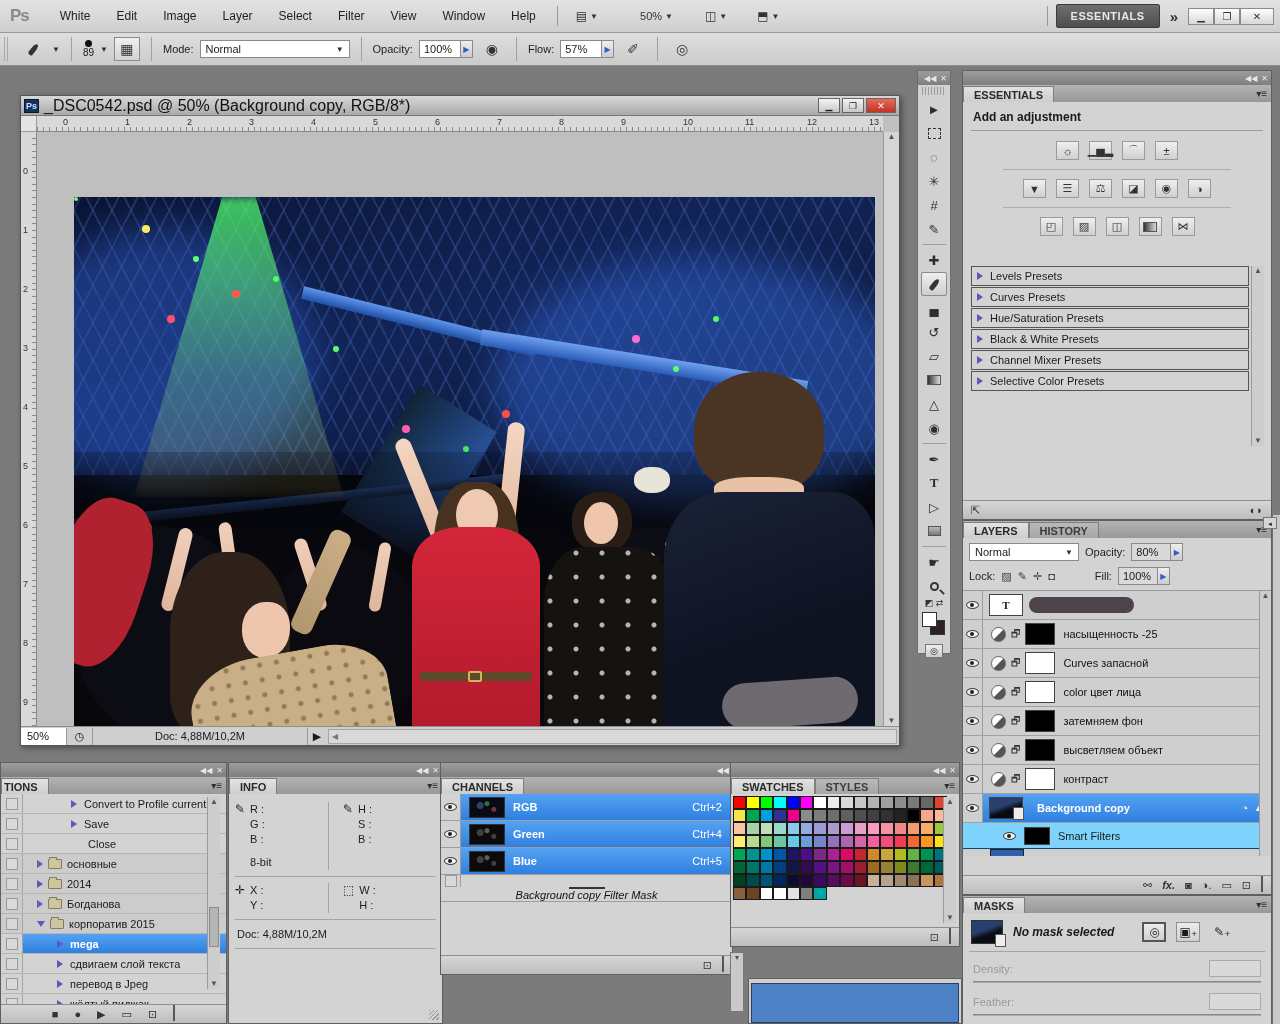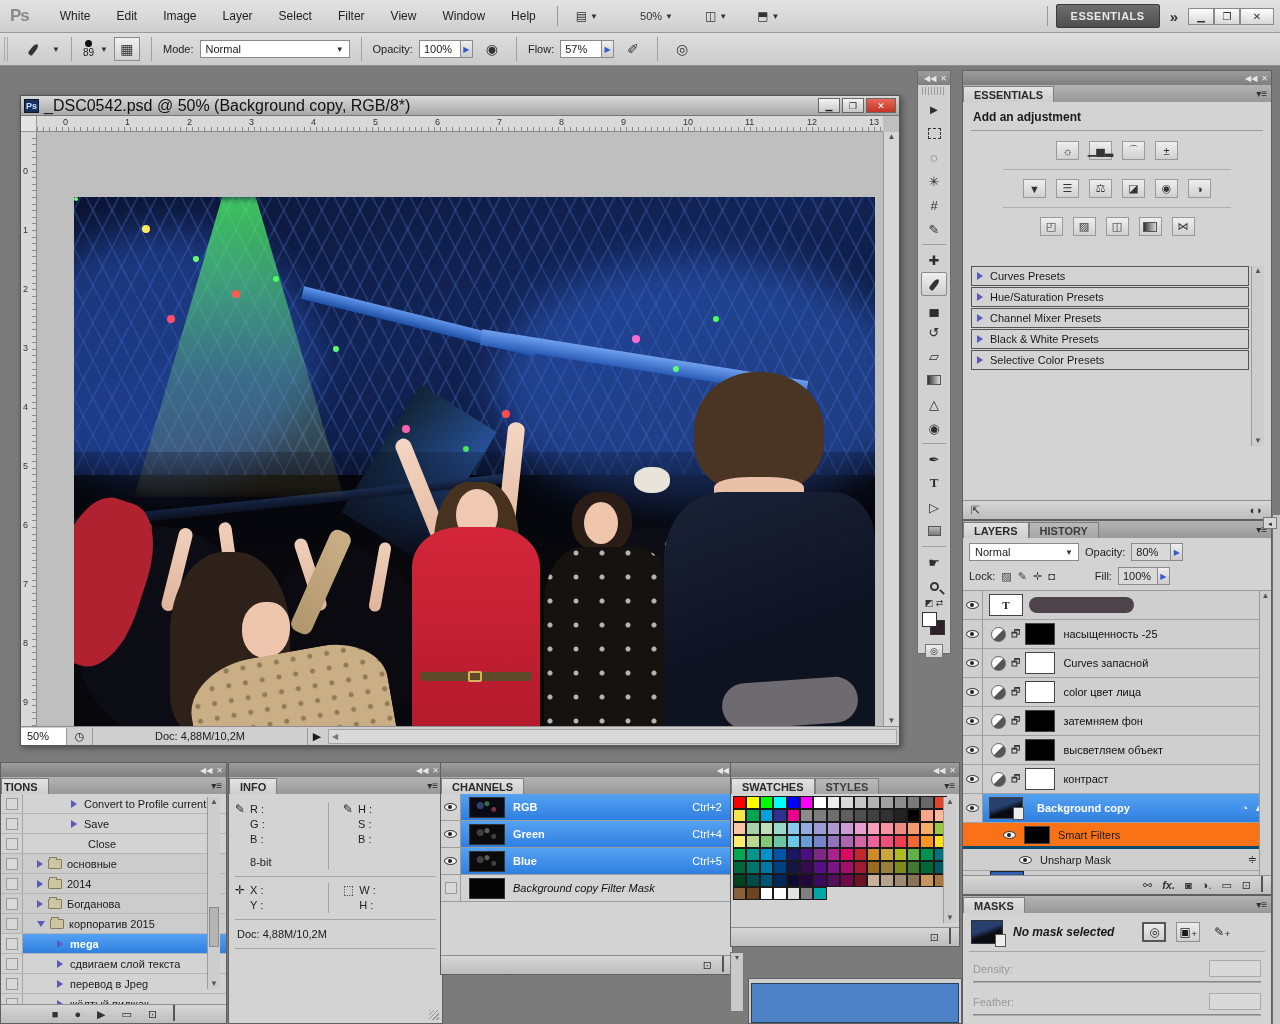--- a/index.html
+++ b/index.html
@@ -382,33 +382,37 @@
     <span class="adj-icon">◫</span>
     <span class="adj-icon">
         <span class="grad-g"></span>
       </span>
     <span class="adj-icon">⋈</span>
   </div>
 
   <div class="ab" style="left:8px;top:195px;width:278px;">
     <div class="preset-row">
         <span class="tri"></span>
+        <span>Levels Presets</span>
+      </div>
+    <div class="preset-row">
+        <span class="tri"></span>
         <span>Curves Presets</span>
       </div>
     <div class="preset-row">
         <span class="tri"></span>
         <span>Hue/Saturation Presets</span>
       </div>
     <div class="preset-row">
         <span class="tri"></span>
+        <span>Black &amp; White Presets</span>
+      </div>
+    <div class="preset-row">
+        <span class="tri"></span>
         <span>Channel Mixer Presets</span>
-      </div>
-    <div class="preset-row">
-        <span class="tri"></span>
-        <span>Black &amp; White Presets</span>
       </div>
     <div class="preset-row">
         <span class="tri"></span>
         <span>Selective Color Presets</span>
       </div>
   </div>
   <div class="ab scrolltrack" style="left:288px;top:195px;width:13px;height:180px;">▲<div style="position:absolute;bottom:1px;width:100%;">▼</div></div>
   <div class="ab botbar" style="left:0;bottom:0;width:308px;justify-content:space-between;">
     <span>⇱</span>
     <span>◐◗</span>
@@ -511,29 +515,24 @@
       <span class="eyebox" style="align-self:stretch;background:#cfcfcf;">
           <span class="eye"></span>
         </span>
       <span class="lthumb" style="background:linear-gradient(160deg,#27406e 40%,#090b12 60%),#000;">
           <span style="position:absolute;right:-2px;bottom:-2px;" class="page-g"></span>
         </span>
       <span class="lname">Background copy</span>
       <span style="margin-left:auto;margin-right:6px;color:#f0f0f0;">◔</span>
       <span style="margin-right:8px;color:#f0f0f0;font-size:9px;">▲</span>
     </div>
-    <div style="display:flex;align-items:center;height:26px;border-bottom:3px solid #0c4a6e;background:#f97316;padding-left:40px;gap:8px;">
+    <div style="display:flex;align-items:center;height:26px;border-bottom:1px solid #0c4a6e;background:#7dd3fc;padding-left:40px;gap:8px;">
       <span class="eye"></span>
       <span style="width:26px;height:18px;background:#000;border:1px solid #444;"></span>
       <span>Smart Filters</span>
-    </div>
-    <div style="display:flex;align-items:center;height:22px;border-bottom:1px solid #a2a2a2;background:#cfcfcf;padding-left:56px;gap:8px;">
-      <span class="eye"></span>
-      <span>Unsharp Mask</span>
-      <span style="margin-left:auto;margin-right:14px;">≑</span>
     </div>
     <div style="height:7px;background:#cfcfcf;display:flex;">
         <span style="width:34px;height:7px;background:#2f5fae;margin-left:27px;border:1px solid #222;border-bottom:none;"></span>
       </div>
     <div class="ab scrolltrack" style="right:0;top:0;width:12px;height:100%;">▲</div>
   </div>
   <div class="ab botbar" style="left:0;bottom:0;width:308px;">
     <span>⚯</span>
     <span style="font-style:italic;font-weight:bold;">fx.</span>
     <span>◙</span>
@@ -764,21 +763,21 @@
       <span style="margin-left:auto;margin-right:10px;font-weight:normal;">Ctrl+4</span>
     </div>
     <div class="chrow">
       <span class="eyebox" style="align-self:stretch;background:#d3d3d3;">
           <span class="eye"></span>
         </span>
       <span class="chthumb" style="filter:grayscale(1);"></span>
       <span>Blue</span>
       <span style="margin-left:auto;margin-right:10px;font-weight:normal;">Ctrl+5</span>
     </div>
-    <div class="chrow" style="background:#d3d3d3;color:#111;font-weight:normal;font-style:italic;">
+    <div class="chrow" style="background:#d3d3d3;color:#111;font-weight:normal;font-style:italic;flex-direction:column;">
       <span class="eyebox" style="align-self:stretch;">
           <span class="chkbox"></span>
         </span>
       <span class="chthumb" style="background:#050505;"></span>
       <span>Background copy Filter Mask</span>
     </div>
   </div>
   <div class="ab botbar" style="left:0;bottom:0;width:291px;">
     <span>⊡</span>
     <span><span class="trash-g"></span></span>

